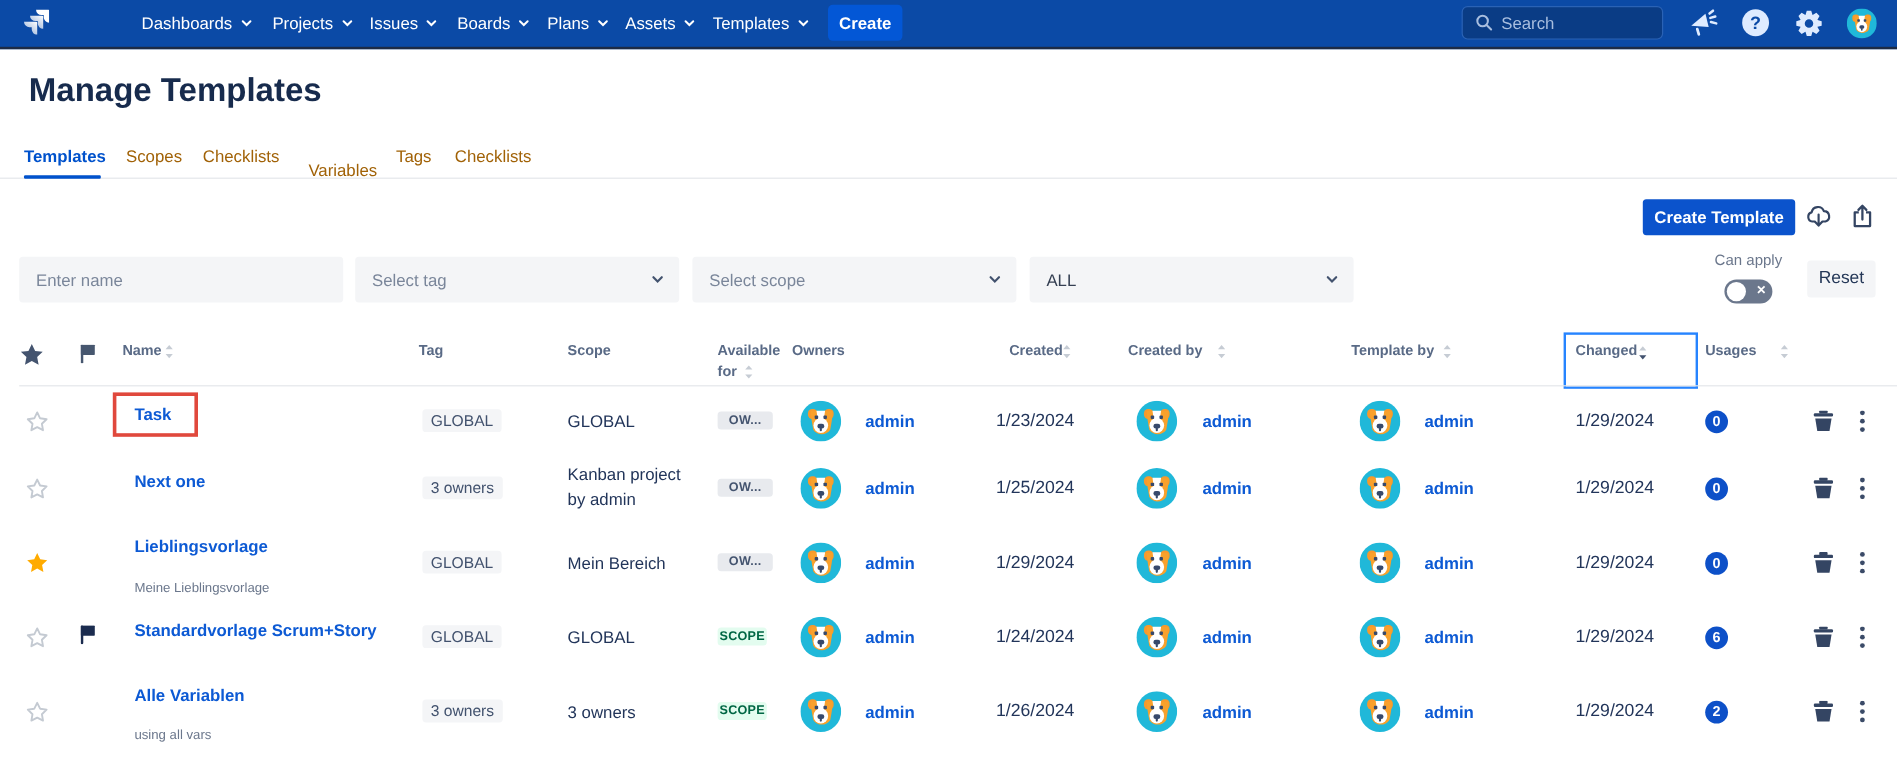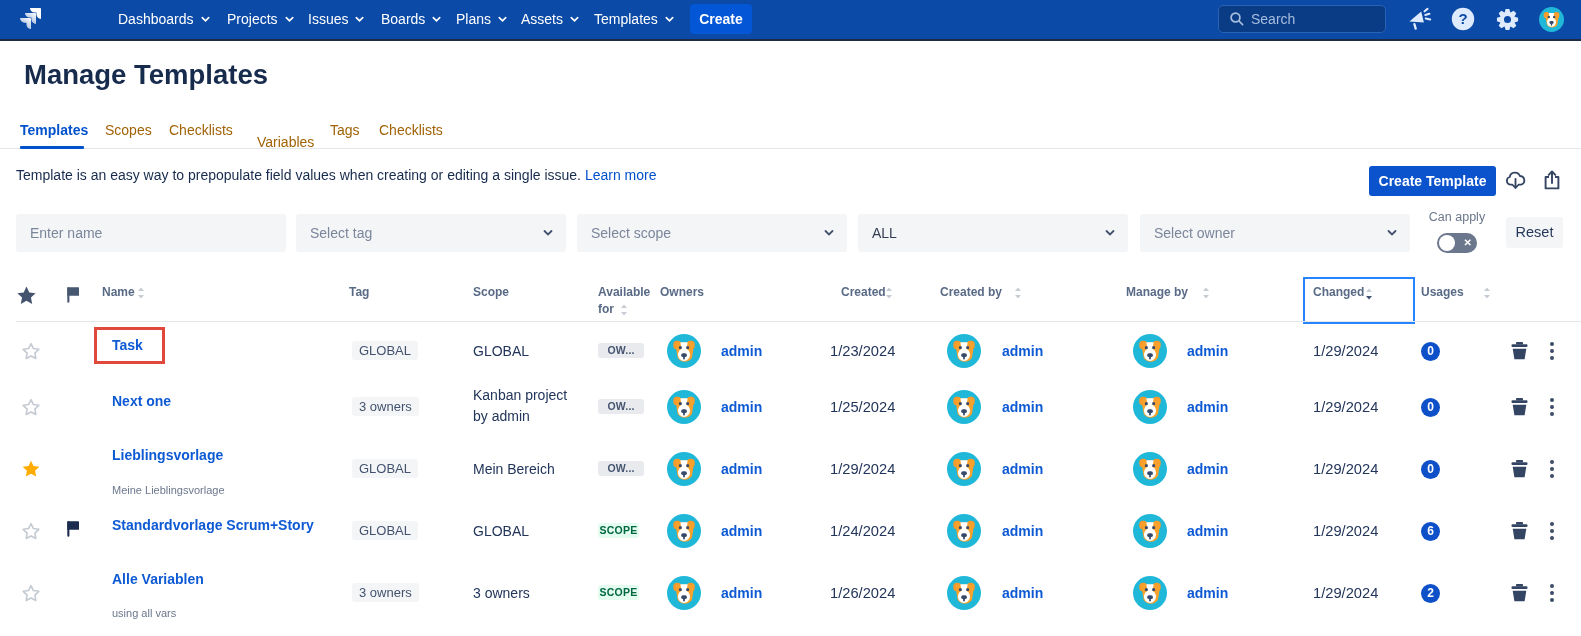--- a/index.html
+++ b/index.html
@@ -158,44 +158,40 @@
 
   <div id="h1">Manage Templates</div>
   <div class="tab tabactive" style="left:20px;">Templates</div>
   <div class="tab" style="left:105px;">Scopes</div>
   <div class="tab" style="left:169px;">Checklists</div>
   <div class="tab" style="left:257px;margin-top:12px;">Variables</div>
   <div class="tab" style="left:330px;">Tags</div>
   <div class="tab" style="left:379px;">Checklists</div>
   <div id="tabline"></div>
   <div id="tabunder"></div>
-  <div id="desc">Template is an easy way to prepopulate field values when creating or editing a single issue. <a>Learn more</a></div>
   <div id="ctbtn">Create Template</div>
   <svg class="abs" style="left:1505px;top:171px" width="21" height="19" viewBox="0 0 21 19">
     <path d="M7.2 13.6 H5.2 A3.9 3.9 0 014.7 6 A5.3 5.3 0 0114.9 5 A4.4 4.4 0 0116.2 13.6 H13.8" stroke="#344563" stroke-width="1.8" fill="none" stroke-linecap="round" stroke-linejoin="round"></path>
     <path d="M10.5 7.8 V16.6 M7.7 14 l2.8 3 2.8-3" stroke="#344563" stroke-width="1.8" fill="none" stroke-linecap="round" stroke-linejoin="round"></path>
   </svg>
   <svg class="abs" style="left:1544px;top:170px" width="16" height="20" viewBox="0 0 16 20">
     <path d="M5 7 H1.6 V18.4 H14.4 V7 H11" stroke="#344563" stroke-width="1.9" fill="none" stroke-linejoin="round"></path>
     <path d="M8 13 V2 M4.7 4.9 L8 1.5 L11.3 4.9" stroke="#344563" stroke-width="1.9" fill="none" stroke-linecap="round" stroke-linejoin="round"></path>
   </svg>
 
   <div class="fin" style="left:16px; width:270px;">Enter name</div>
   <div class="fin" style="left:577px; width:270px;">Select scope<svg class="chev" width="12" height="12" viewBox="0 0 12 12">
         <path d="M2.5 4l3.5 3.5L9.5 4" stroke="#42526e" stroke-width="1.8" fill="none" stroke-linecap="round"></path>
       </svg></div>
   <div class="fin" style="left:296px; width:270px;">Select tag<svg class="chev" width="12" height="12" viewBox="0 0 12 12">
         <path d="M2.5 4l3.5 3.5L9.5 4" stroke="#42526e" stroke-width="1.8" fill="none" stroke-linecap="round"></path>
       </svg></div>
   <div class="fin" style="left:858px; width:270px; color:#343f52;">ALL<svg class="chev" width="12" height="12" viewBox="0 0 12 12">
         <path d="M2.5 4l3.5 3.5L9.5 4" stroke="#42526e" stroke-width="1.8" fill="none" stroke-linecap="round"></path>
       </svg></div>
-  <div class="fin" style="left:1140px; width:270px;">Select owner<svg class="chev" width="12" height="12" viewBox="0 0 12 12">
-        <path d="M2.5 4l3.5 3.5L9.5 4" stroke="#42526e" stroke-width="1.8" fill="none" stroke-linecap="round"></path>
-      </svg></div>
   <div id="canapply">Can apply</div>
   <div id="toggle">
       <div class="knob"></div>
       <div class="x">✕</div>
     </div>
   <div id="reset">Reset</div>
 
   <svg class="abs" style="left:16px;top:285px" width="21" height="21" viewBox="0 0 24 24">
       <path fill="#44546f" d="M12 1.8l3.2 6.7 7.2.9-5.3 5 1.4 7.2L12 18l-6.5 3.6 1.4-7.2-5.3-5 7.2-.9z"></path>
     </svg>
@@ -204,21 +200,21 @@
       <rect x="0.3" y="0.2" width="2.1" height="15.6" rx="1" fill="#47576f"></rect>
     </svg>
   <div class="th" style="left:102px; top:285px;">Name</div>
   <div class="th" style="left:349px; top:285px;">Tag</div>
   <div class="th" style="left:473px; top:285px;">Scope</div>
   <div class="th" style="left:598px; top:285px;">Available</div>
   <div class="th" style="left:598px; top:302px;">for</div>
   <div class="th" style="left:660px; top:285px;">Owners</div>
   <div class="th" style="left:841px; top:285px;">Created</div>
   <div class="th" style="left:940px; top:285px;">Created by</div>
-  <div class="th" style="left:1126px; top:285px;">Manage by</div>
+  <div class="th" style="left:1126px; top:285px;">Template by</div>
   <div class="th" style="left:1313px; top:285px;">Changed</div>
   <div class="th" style="left:1421px; top:285px;">Usages</div>
   <div id="chgbox"></div>
   <div id="hdrline"></div>
   <div id="redbox"></div>
 
   <svg class="abs" style="left:137px;top:287px" width="8" height="12" viewBox="0 0 8 12">
       <path fill="#c6ccd4" d="M4 0.5l3 3.5H1z"></path>
       <path fill="#c6ccd4" d="M4 11.5L1 8h6z"></path>
     </svg>

